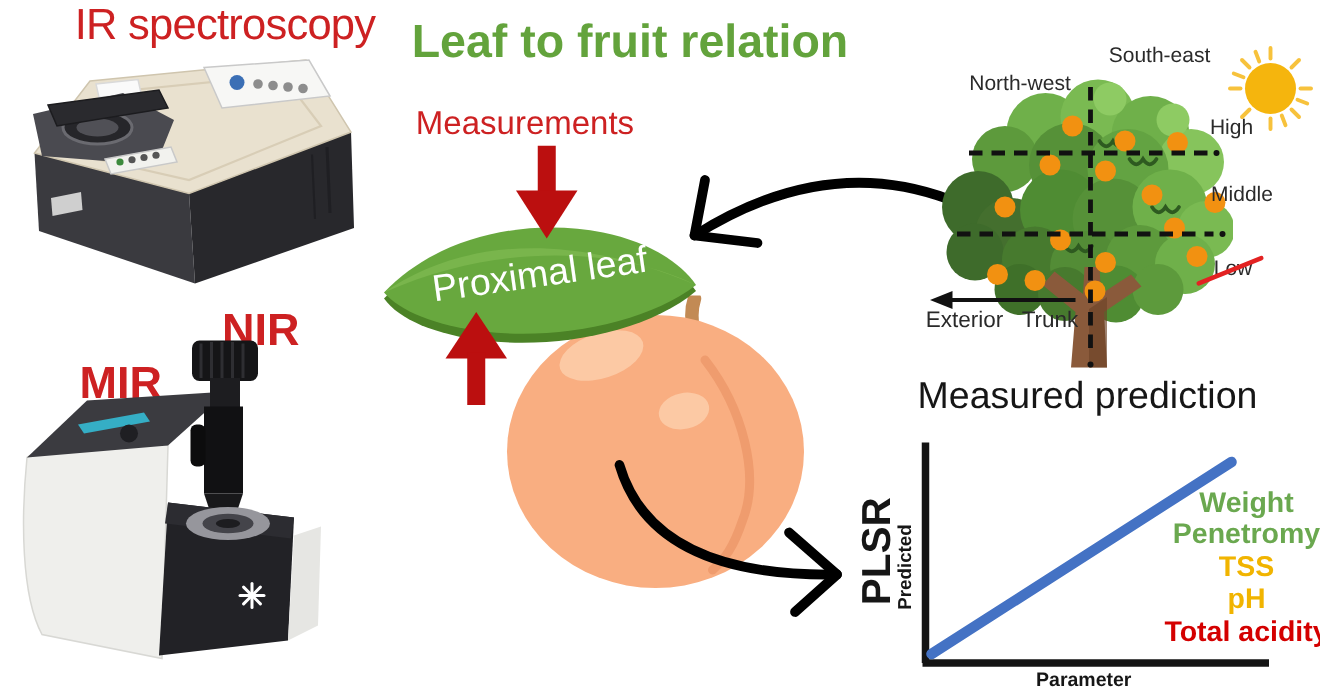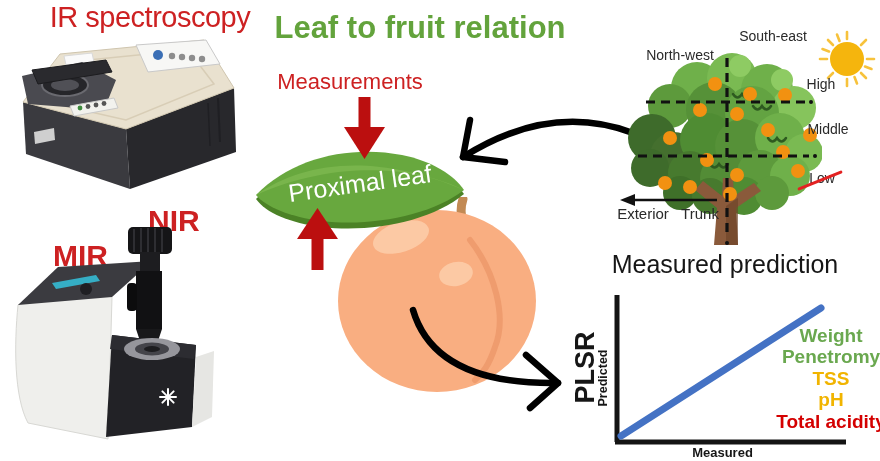--- a/index.html
+++ b/index.html
@@ -251,21 +251,21 @@
 
   <div id="plsr" class="abs ctr">PLSR</div>
   <div id="predicted" class="abs ctr">Predicted</div>
 
   <svg id="plot" class="abs" width="250" height="165" viewBox="0 0 250 165" aria-hidden="true">
     <line x1="7" y1="5" x2="7" y2="152" stroke="#141414" stroke-width="5"></line>
     <line x1="5" y1="152" x2="236" y2="152" stroke="#141414" stroke-width="5"></line>
     <line x1="11" y1="146" x2="211" y2="18" stroke="#4472c4" stroke-width="7" stroke-linecap="round" style="stroke: rgb(68, 114, 196);"></line>
   </svg>
 
-  <div id="measured" class="abs ctr">Measured</div>
+  <div id="measured" class="abs ctr">Parameter</div>
 
   <div id="params" class="abs ctr">
     <div class="param-item" style="color: rgb(106, 168, 79);">Weight</div>
     <div class="param-item" style="color: rgb(106, 168, 79);">Penetromy</div>
     <div class="param-item" style="color: rgb(241, 180, 0);">TSS</div>
     <div class="param-item" style="color: rgb(241, 180, 0);">pH</div>
     <div class="param-item" style="color: rgb(212, 0, 0);">Total acidity</div>
   </div>
 
 </div>

